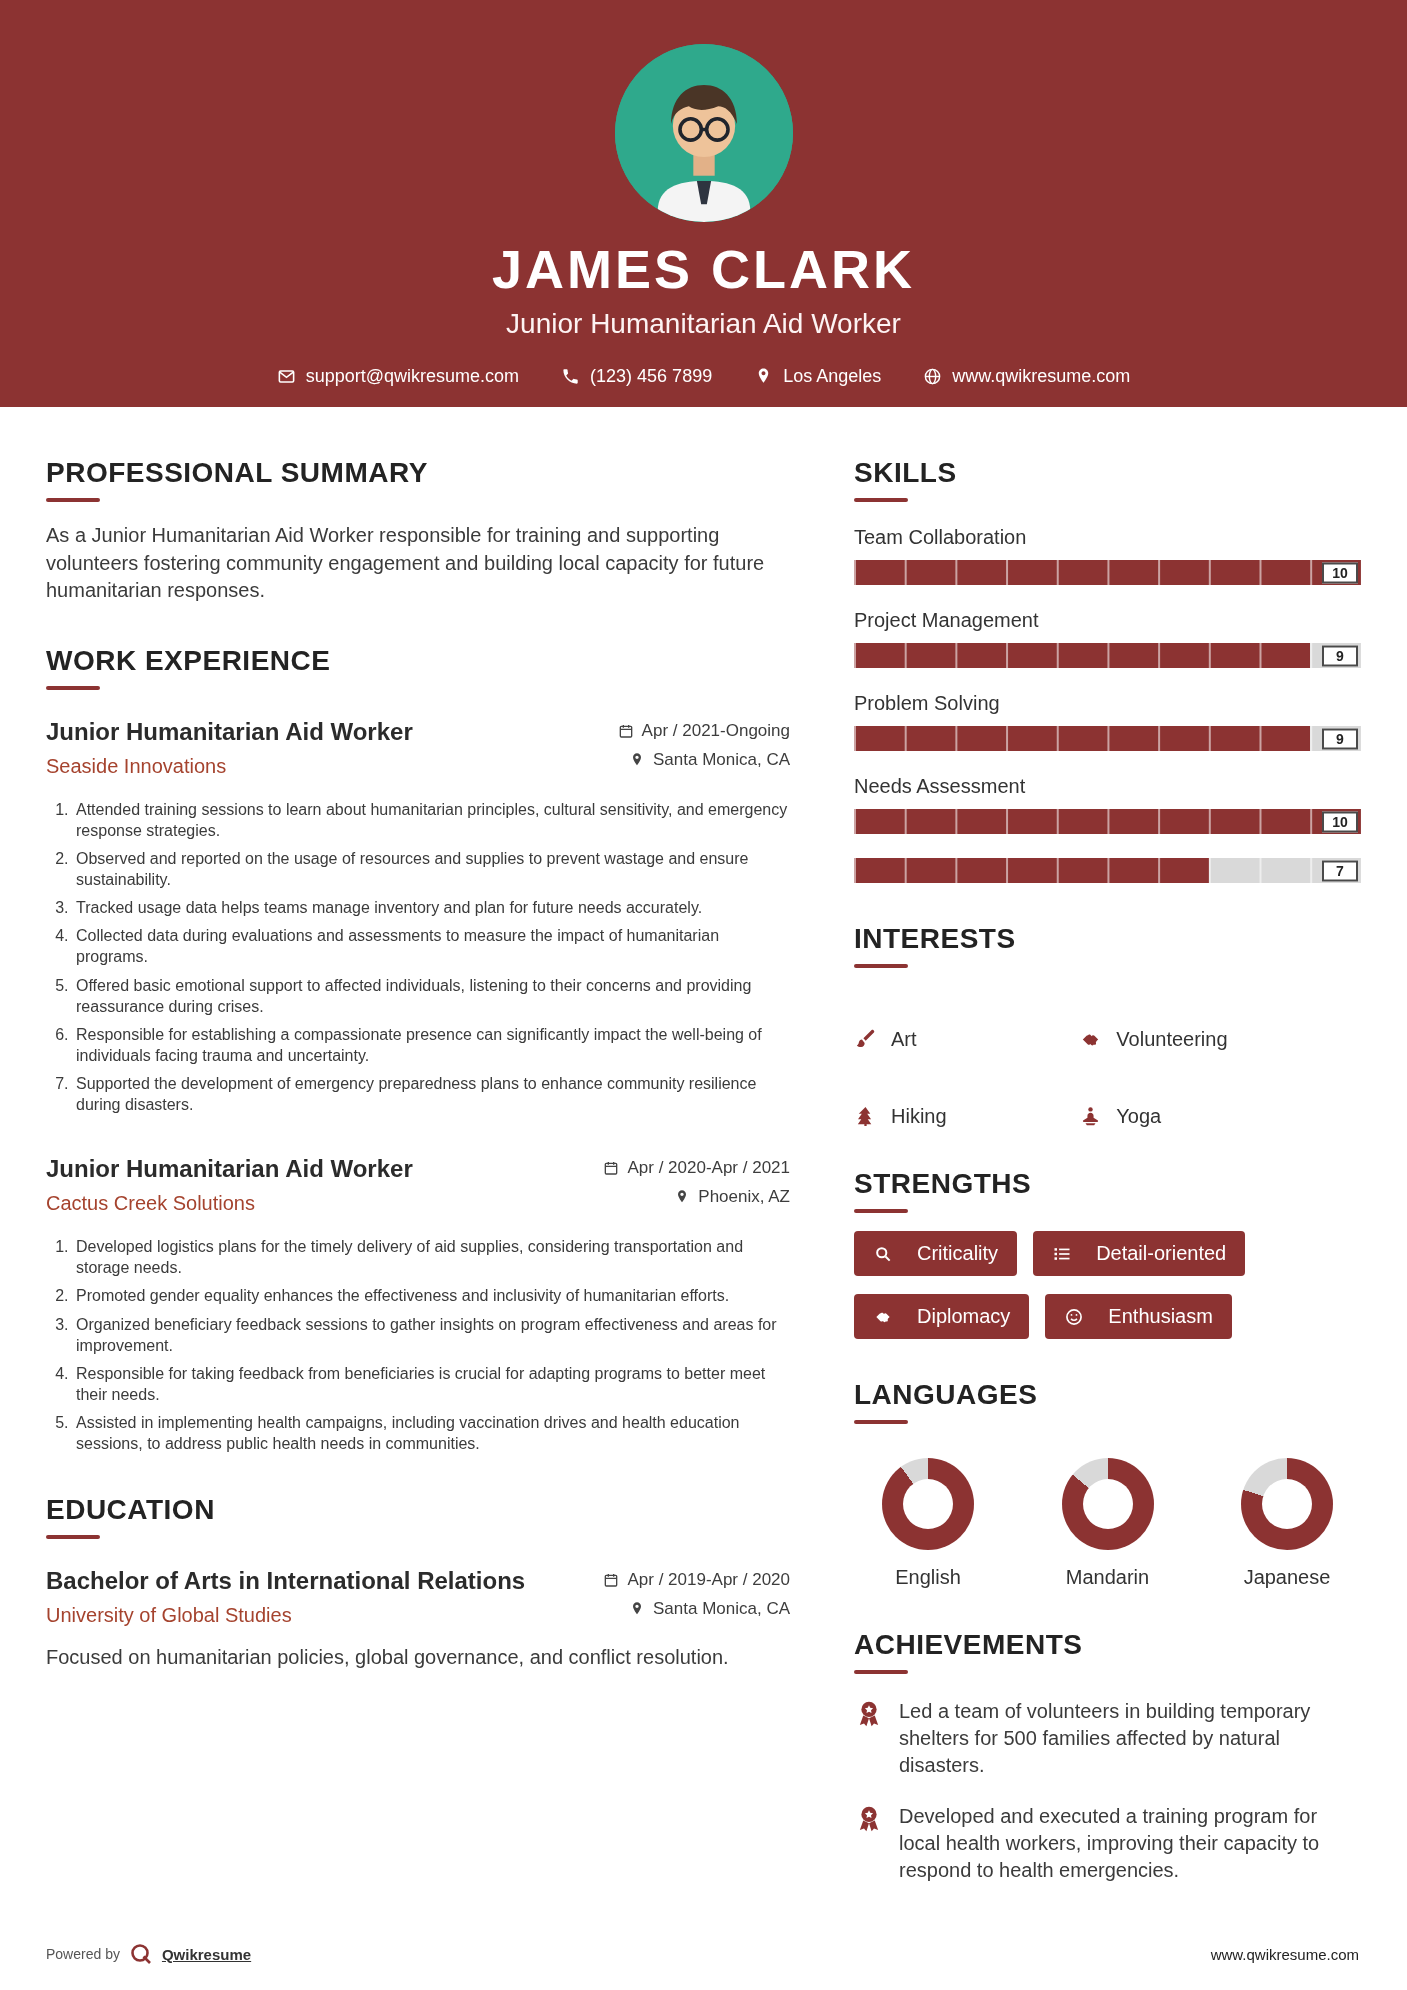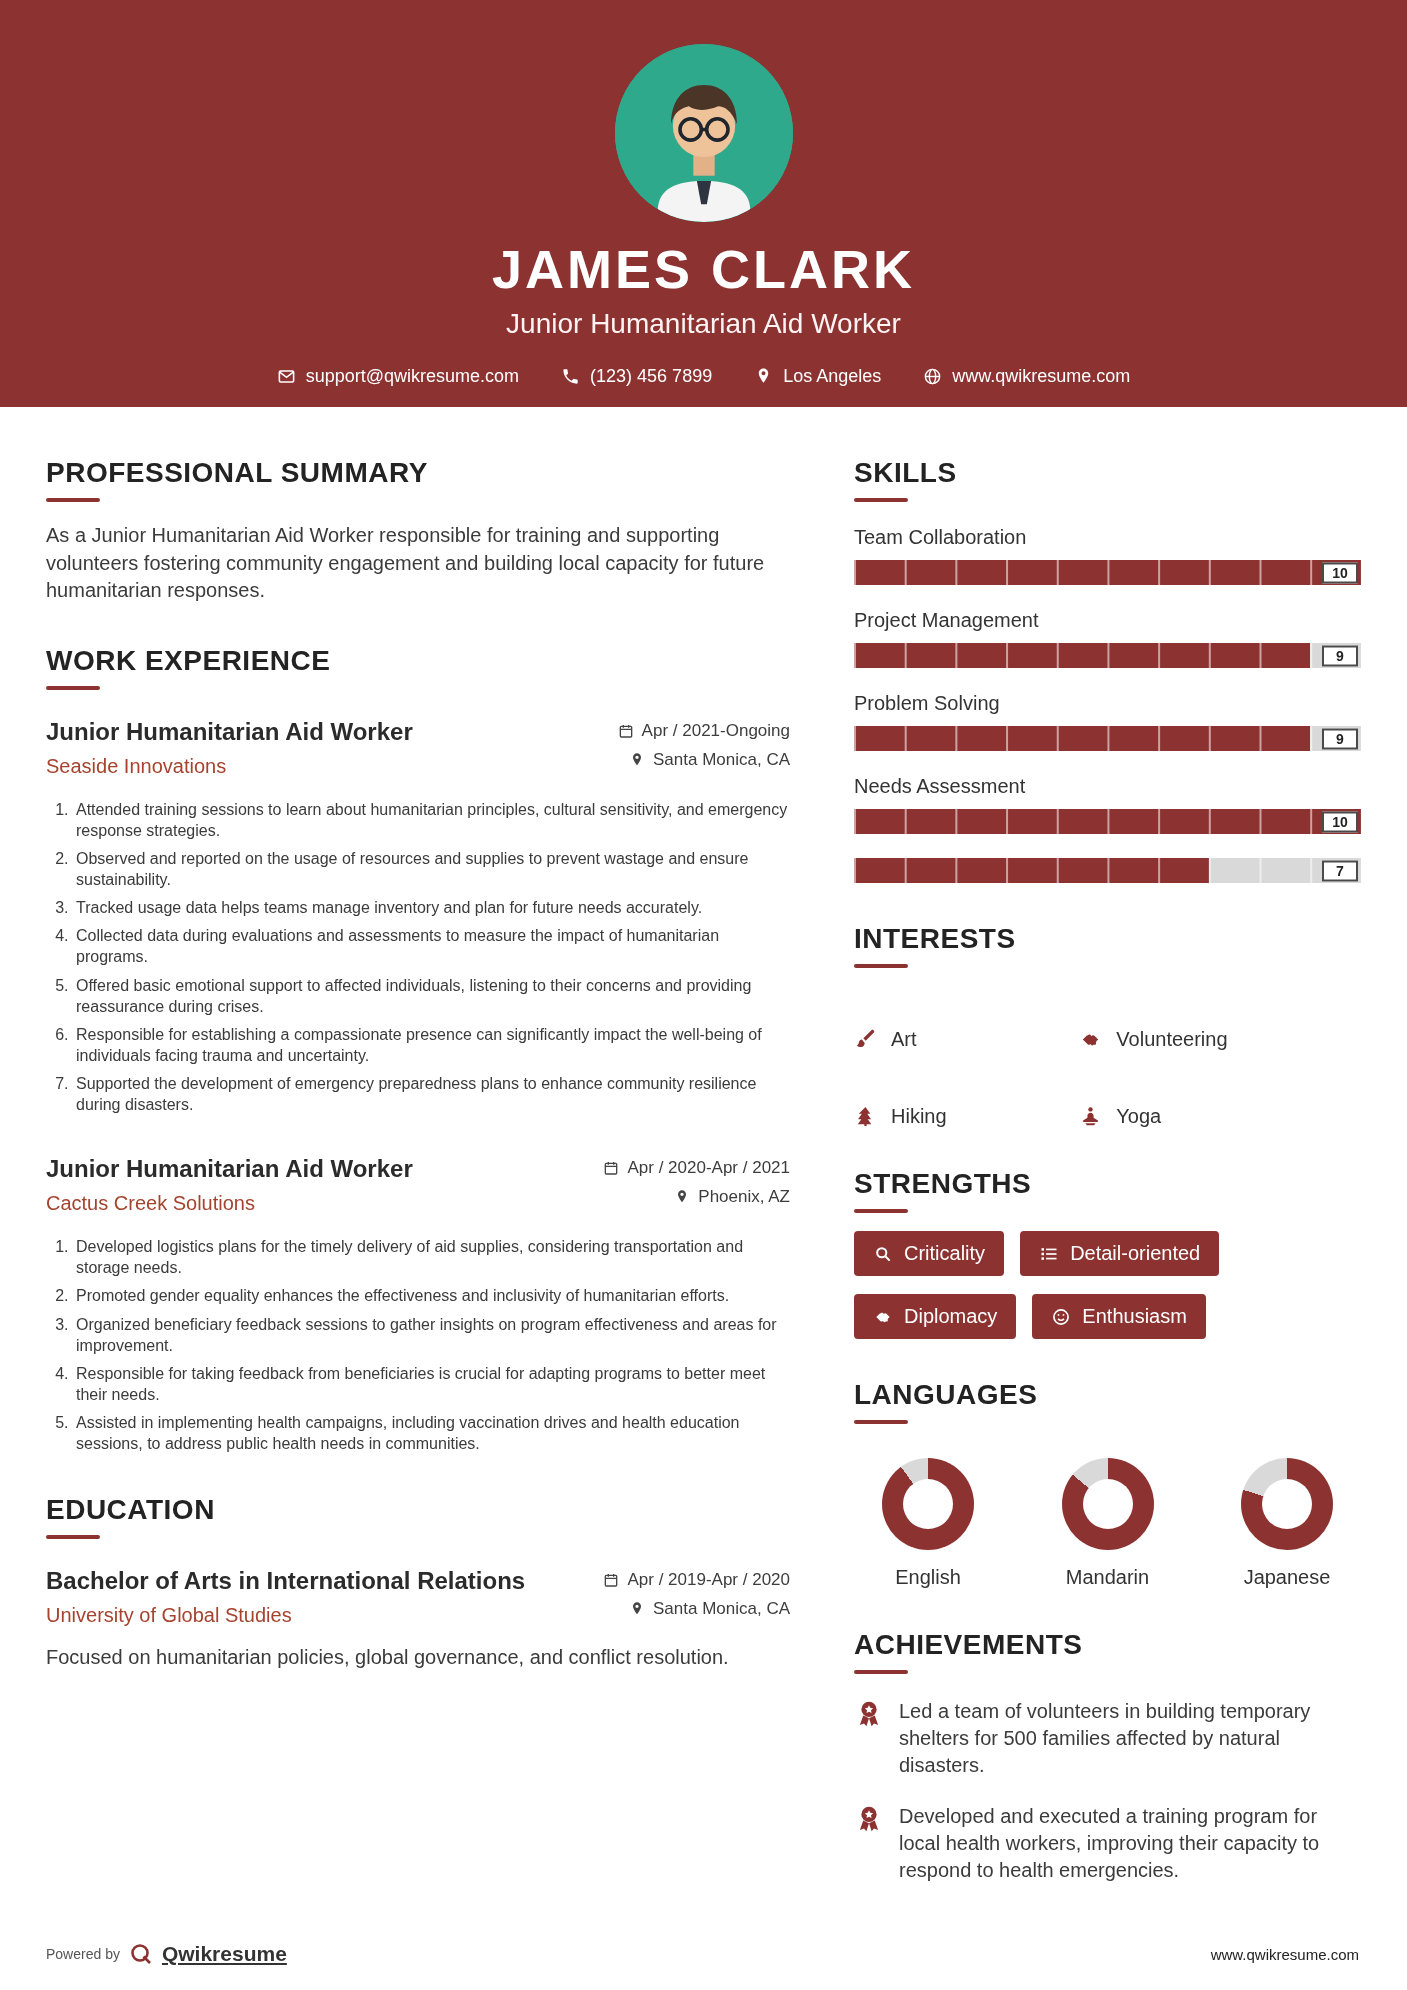--- a/index.html
+++ b/index.html
@@ -49,39 +49,39 @@
   .bar-cells { position:absolute; inset:0; background-image:linear-gradient(90deg, rgba(255,255,255,.55) 2px, transparent 2px); background-size:10% 100%; pointer-events:none; }
   .bar-score { position:absolute; right:3px; top:50%; transform:translateY(-50%); min-width:36px; height:21px; background:#fff; border:2px solid #4a4a4a; display:flex; align-items:center; justify-content:center; font-size:14px; font-weight:700; color:#222; }
 
   
   .interests-grid { display:grid; grid-template-columns:1fr 1.25fr; row-gap:20px; margin-top:26px; }
   .interest { display:flex; align-items:center; gap:14px; font-size:20px; color:#333;margin-top:34px; }
   .interest svg { width:23px; height:23px; color:var(--maroon); flex:0 0 23px; }
 
   
   .str-row { display:flex; gap:16px; margin-top:18px; }
-  .badge { display:inline-flex; align-items:center; gap:11px; background:var(--maroon); color:#fff; font-size:20px; padding:11px 19px; border-radius:4px; }
+  .badge { display:inline-flex; align-items:center; gap:24px; background:var(--maroon); color:#fff; font-size:20px; padding:11px 19px; border-radius:4px; }
   .badge svg { width:20px; height:20px; flex:0 0 20px; }
 
   
   .langs { display:flex; justify-content:space-between; margin-top:34px; padding:0 14px; }
   .lang { text-align:center; width:120px; }
   .donut { width:92px; height:92px; border-radius:50%; position:relative; margin:0 auto 16px; background:#d9d9d9; }
   .donut::after { content:""; position:absolute; inset:21px; border-radius:50%; background:#fff; }
   .lang-name { font-size:20px; color:#333; }
 
   
   .ach { display:flex; gap:15px; margin-top:24px; font-size:20px; line-height:1.35; color:var(--body); }
   .ach svg { width:30px; height:30px; flex:0 0 30px; color:var(--maroon); margin-top:1px; }
 
   
   .footer { position:absolute; left:46px; right:48px; bottom:24px; display:flex; justify-content:space-between; align-items:center; }
   .powered { display:flex; align-items:center; gap:9px; font-size:14px; color:#555; }
   .powered svg { width:24px; height:24px; }
-  .brand { font-size:21px; color:#333; text-decoration:underline; font-weight:600; }
+  .brand { font-size:15px; color:#333; text-decoration:underline; font-weight:600; }
   .site { font-size:15px; color:#222; }
 </style>
 </head>
 <body>
 
 <div class="page">
 
   <div class="header">
     <div class="avatar">
       <svg viewBox="0 0 100 100">

